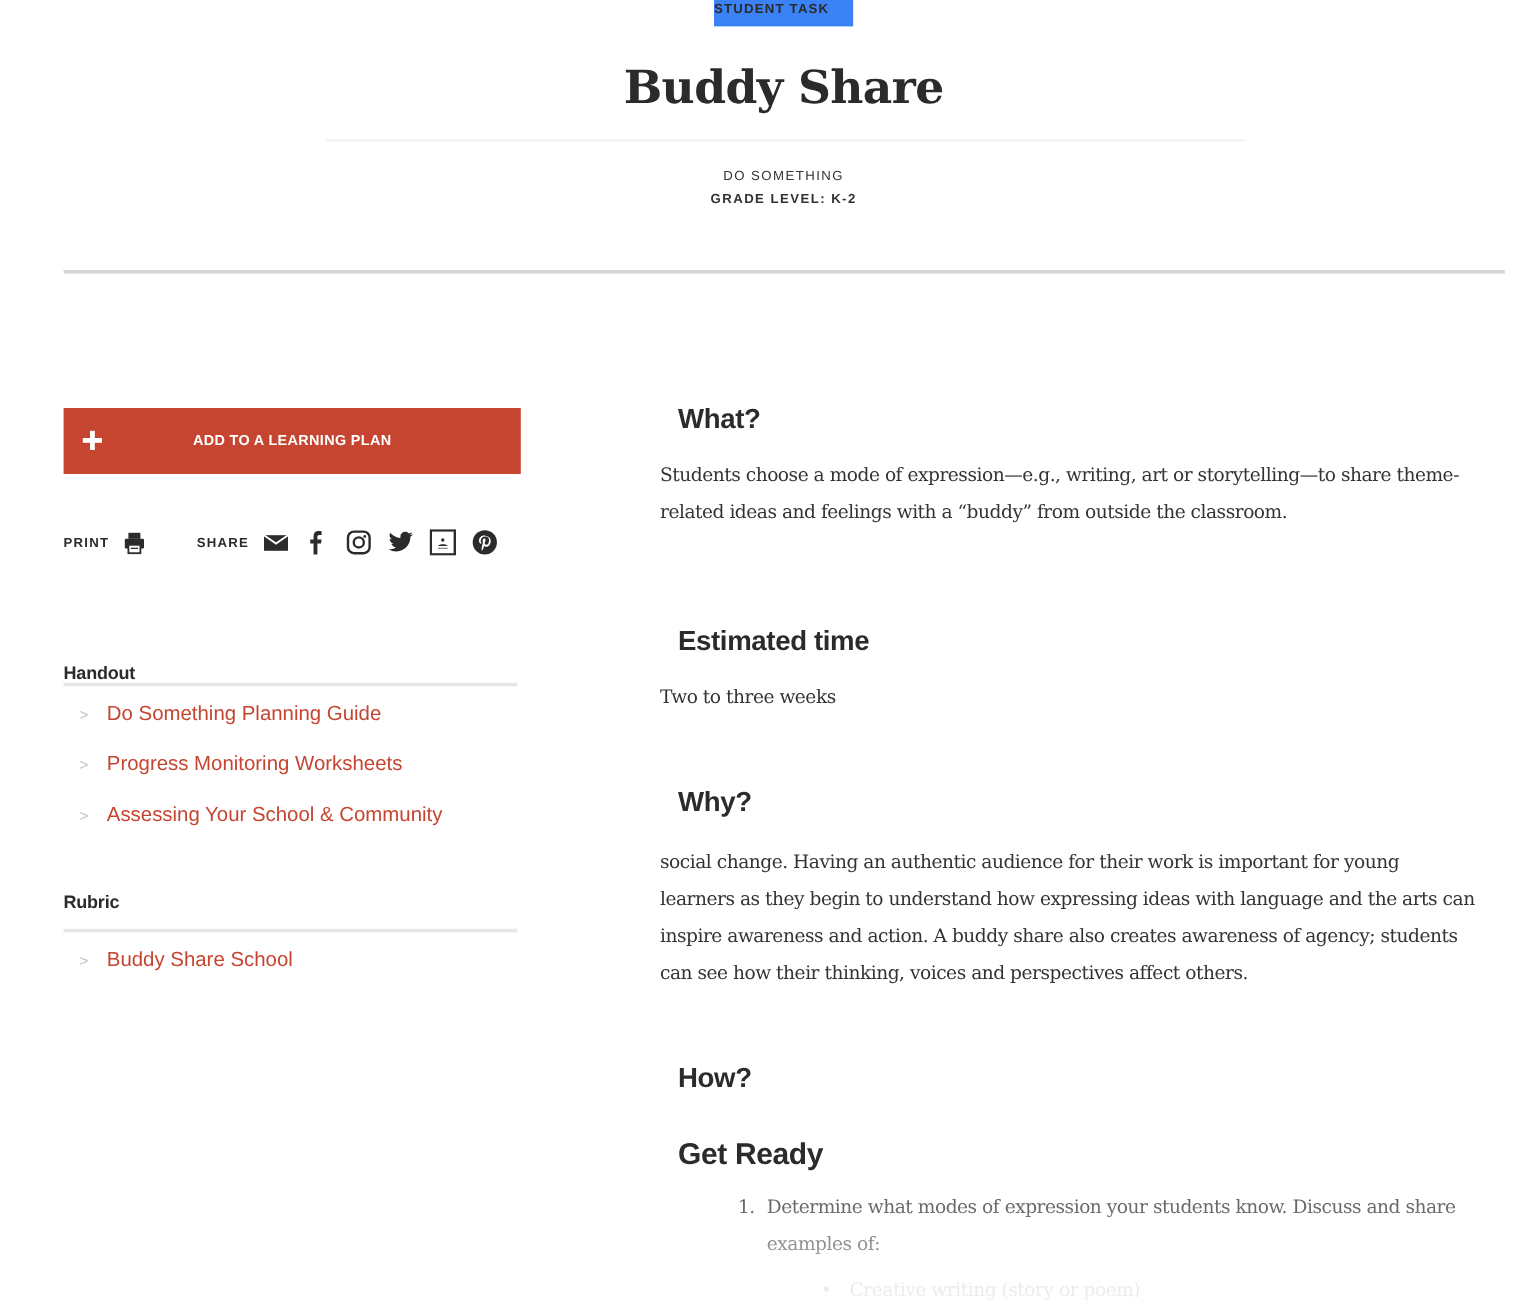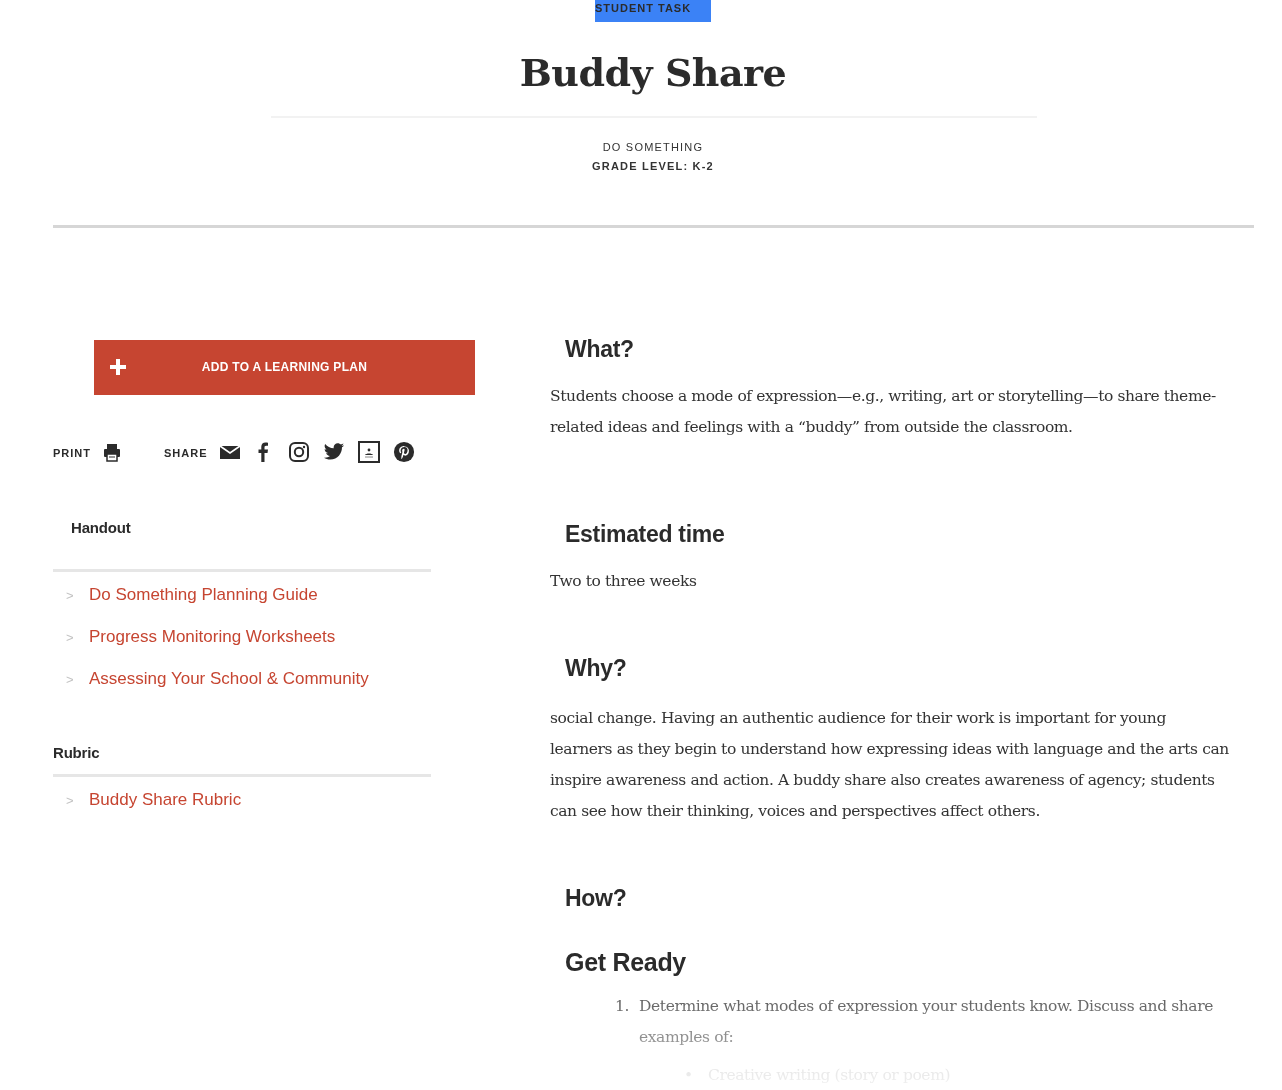--- a/index.html
+++ b/index.html
@@ -23,21 +23,21 @@
   }
   .meta-grade {
     position: absolute; left: 0; width: 1306px; top: 160px; text-align: center;
     font-size: 11px; letter-spacing: 1.2px; font-weight: bold; color: #333;
   }
   .header-rule { position: absolute; left: 53px; top: 225px; width: 1201px; height: 3px; background: #d6d6d6; }
 
   
   .add-btn {
     position: absolute; left: 53px; top: 340px; width: 381px; height: 55px;
-    background: #c64531; color: #fff; cursor: pointer; display: block; margin-left: 41px;
+    background: #c64531; color: #fff; cursor: pointer; display: block;
   }
   .plus-icon { position: absolute; left: 16px; top: 19px; width: 16px; height: 16px; }
   .plus-icon::before, .plus-icon::after { content: ""; position: absolute; background: #fff; }
   .plus-icon::before { left: 6px; top: 0; width: 4px; height: 16px; }
   .plus-icon::after { left: 0; top: 6px; width: 16px; height: 4px; }
   .add-label {
     position: absolute; left: 0; width: 381px; top: 20px; text-align: center;
     font-size: 12px; font-weight: bold; letter-spacing: 0.3px; color: #fff;
   }
 
@@ -121,40 +121,40 @@
       <line x1="7" y1="16" x2="15" y2="16" stroke="#888" stroke-width="1"></line>
     </svg>
 </a>
 <a class="icon" style="left:393px;">
   <svg viewBox="0 0 24 24">
       <circle cx="12" cy="12" r="11" fill="#2b2b2b"></circle>
       <path d="M12.3 5.5c-3.7 0-5.6 2.6-5.6 4.8 0 1.3.5 2.5 1.6 3 .2.1.3 0 .4-.2l.2-.6c0-.2 0-.3-.1-.4-.3-.4-.5-.9-.5-1.6 0-2.1 1.6-3.9 4.1-3.9 2.2 0 3.5 1.4 3.5 3.2 0 2.4-1.1 4.4-2.6 4.4-.9 0-1.5-.7-1.3-1.6.2-1.1.7-2.2.7-3 0-.7-.4-1.2-1.1-1.2-.9 0-1.6.9-1.6 2.2 0 .8.3 1.3.3 1.3l-1.1 4.6c-.3 1.4 0 3 0 3.2 0 .1.1.1.2 0 .1-.1 1-1.3 1.4-2.6l.5-2.1c.3.5 1.1 1 1.9 1 2.5 0 4.2-2.3 4.2-5.3.1-2.4-1.9-4.6-5-4.6z" fill="#fff"></path>
     </svg>
 </a>
 
-<div class="side-heading" style="top:519px;margin-left:18px;">Handout</div>
+<div class="side-heading" style="top:553px;">Handout</div>
 <div class="side-rule" style="top:569px;"></div>
 <a class="side-link" style="top:585px;">
   <span class="chev">&gt;</span>
   <span>Do Something Planning Guide</span>
 </a>
 <a class="side-link" style="top:627px;">
   <span class="chev">&gt;</span>
   <span>Progress Monitoring Worksheets</span>
 </a>
 <a class="side-link" style="top:669px;">
   <span class="chev">&gt;</span>
   <span>Assessing Your School &amp; Community</span>
 </a>
 
 <div class="side-heading" style="top:744px;">Rubric</div>
 <div class="side-rule" style="top:774px;"></div>
 <a class="side-link" style="top:790px;">
   <span class="chev">&gt;</span>
-  <span>Buddy Share Rubric</span>
+  <span>Buddy Share School</span>
 </a>
 
 <h2 class="h2" style="top:336px;">What?</h2>
 <div class="para" style="top:381px;">
   <div>Students choose a mode of expression—e.g., writing, art or storytelling—to share theme-</div>
   <div>related ideas and feelings with a “buddy” from outside the classroom.</div>
 </div>
 
 <h2 class="h2" style="top:521px;">Estimated time</h2>
 <div class="para" style="top:566px;">Two to three weeks</div>

